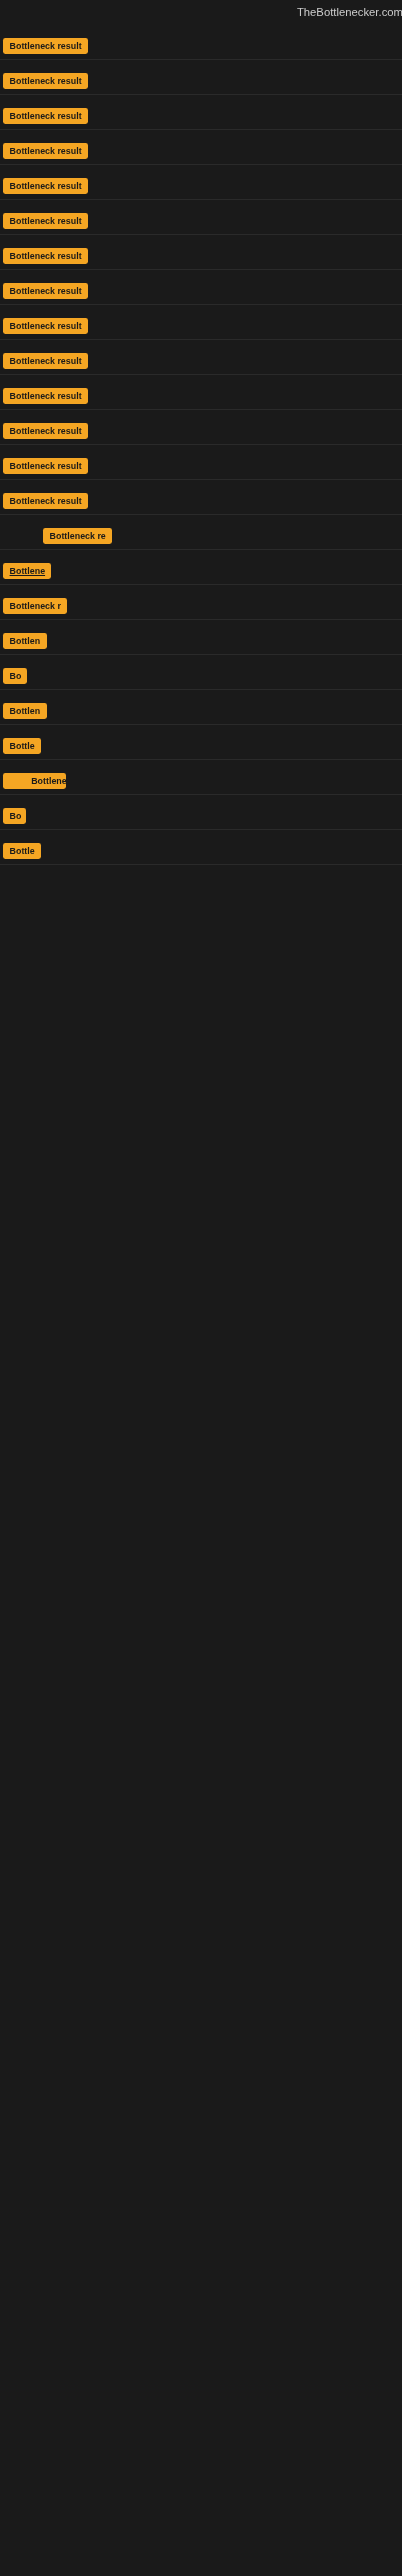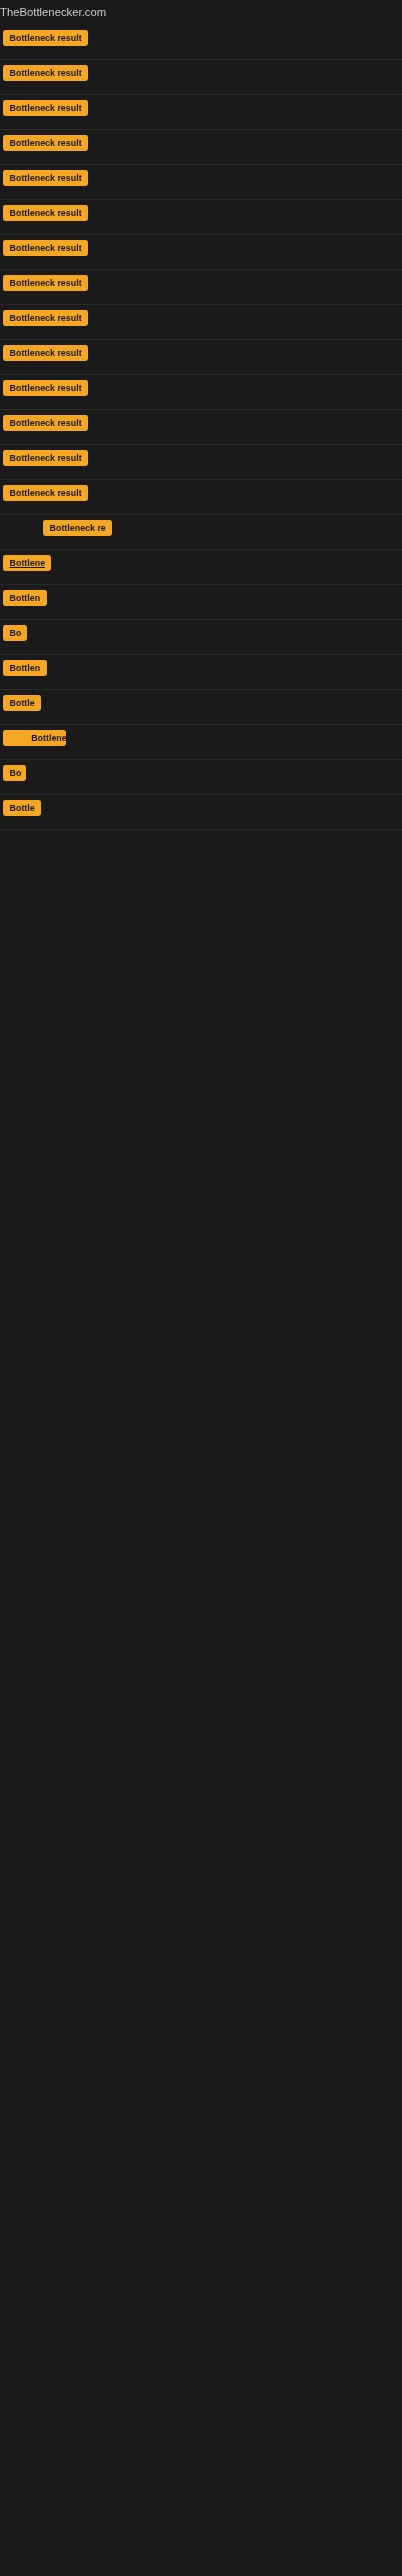--- a/index.html
+++ b/index.html
@@ -10,42 +10,42 @@
 
     body {
       width: 403px;
       min-height: 2576px;
       background-color: #1a1a1a;
       font-family: Arial, sans-serif;
       position: relative;
     }
 
     .site-title {
-      text-align: left;
+      text-align: right;
       color: #cccccc;
       font-size: 11.3px;
       padding: 6.4px 0;
       background-color: #1a1a1a;
     }
 
     .bottleneck-badge {
       display: inline-block;
       background-color: #f5a623;
       color: #1a1a1a;
       font-size: 8.9px;
       font-weight: bold;
       padding: 3.2px 6.4px;
       border-radius: 2.4px;
       white-space: nowrap;
       overflow: hidden;
     }
 
     .result-row {
       display: flex;
-      align-items: flex-start;
+      align-items: flex-end;
       padding: 4.8px 3.2px;
       border-bottom: 0.8px solid #2a2a2a;
       min-height: 35px;
     }
   </style>
 </head>
 <body>
 
 <div class="site-title">
   <span>TheBottlenecker.com</span>
@@ -94,20 +94,23 @@
     <div class="result-row">
       <span class="bottleneck-badge" style="max-width: 97px;">Bottleneck result</span>
     </div>
     <div class="result-row">
       <span class="bottleneck-badge" style="max-width: 76px; margin-left: 40px;">Bottleneck re</span>
     </div>
     <div class="result-row">
       <span class="bottleneck-badge" style="max-width: 60px; text-decoration: underline;">Bottlene</span>
     </div>
     <div class="result-row">
+      <span class="bottleneck-badge" style="max-width: 71px;">Bottleneck r</span>
+    </div>
+    <div class="result-row">
       <span class="bottleneck-badge" style="max-width: 55px;">Bottlen</span>
     </div>
     <div class="result-row">
       <span class="bottleneck-badge" style="max-width: 24px;">Bo</span>
     </div>
     <div class="result-row">
       <span class="bottleneck-badge" style="max-width: 55px;">Bottlen</span>
     </div>
     <div class="result-row">
       <span class="bottleneck-badge" style="max-width: 47px;">Bottle</span>

